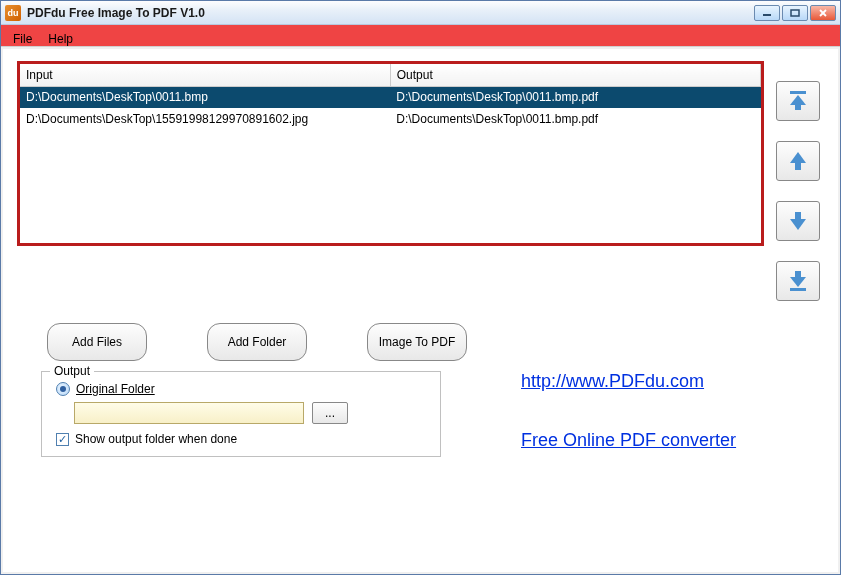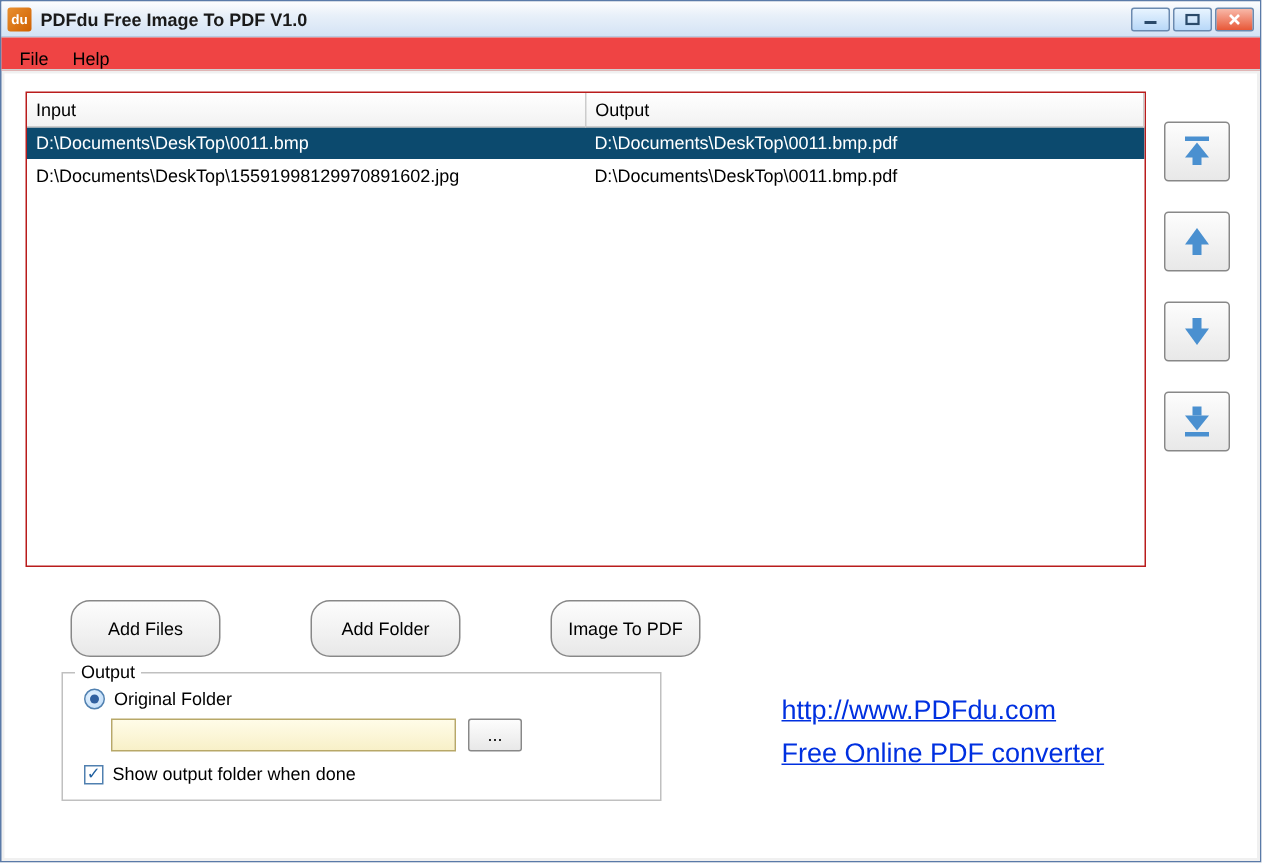--- a/index.html
+++ b/index.html
@@ -67,22 +67,22 @@
   background: #fff;
   margin: 2px;
   padding: 12px 14px;
   display: flex;
   flex-direction: column;
   position: relative;
 }
 .top-area { display: flex; gap: 12px; }
 .table-wrap {
   flex: 1;
-  border: 1px solid #b91c1c;
-  height: 317px;
+  border: 3px solid #b91c1c;
+  height: 185px;
   overflow: hidden;
   background: #fff;
 }
 table { width: 100%; border-collapse: collapse; font-size: 12px; }
 th {
   text-align: left;
   font-weight: normal;
   background: linear-gradient(to bottom, #fff, #f2f2f2);
   border-right: 1px solid #ccc;
   border-bottom: 1px solid #ccc;
@@ -133,20 +133,21 @@
 }
 .output-group .legend {
   position: absolute;
   top: -8px; left: 8px;
   background: #fff;
   padding: 0 4px;
 }
 .radio-row {
   display: flex; align-items: flex-end; gap: 6px;
   margin-bottom: 6px;
+  text-decoration: underline;
 }
 .radio {
   width: 14px; height: 14px;
   border-radius: 50%;
   border: 1px solid #5080b0;
   background: radial-gradient(circle at 40% 40%, #e8f4ff, #b8d8f8);
   display: flex; align-items: center; justify-content: center;
 }
 .radio.checked::after {
   content: ""; width: 6px; height: 6px; border-radius: 50%;
@@ -170,21 +171,21 @@
 .checkbox {
   width: 13px; height: 13px;
   border: 1px solid #5080b0;
   background: #fff;
   display: flex; align-items: center; justify-content: center;
   color: #2060a0; font-size: 11px; line-height: 1;
 }
 .links {
   flex: 1;
   display: flex; flex-direction: column;
-  justify-content: center;
+  justify-content: space-between;
   gap: 8px;
   padding-left: 60px;
   padding-bottom: 6px;
 }
 .links a {
   color: #0030e0;
   text-decoration: underline;
   font-size: 18px;
   cursor: pointer;
 }

